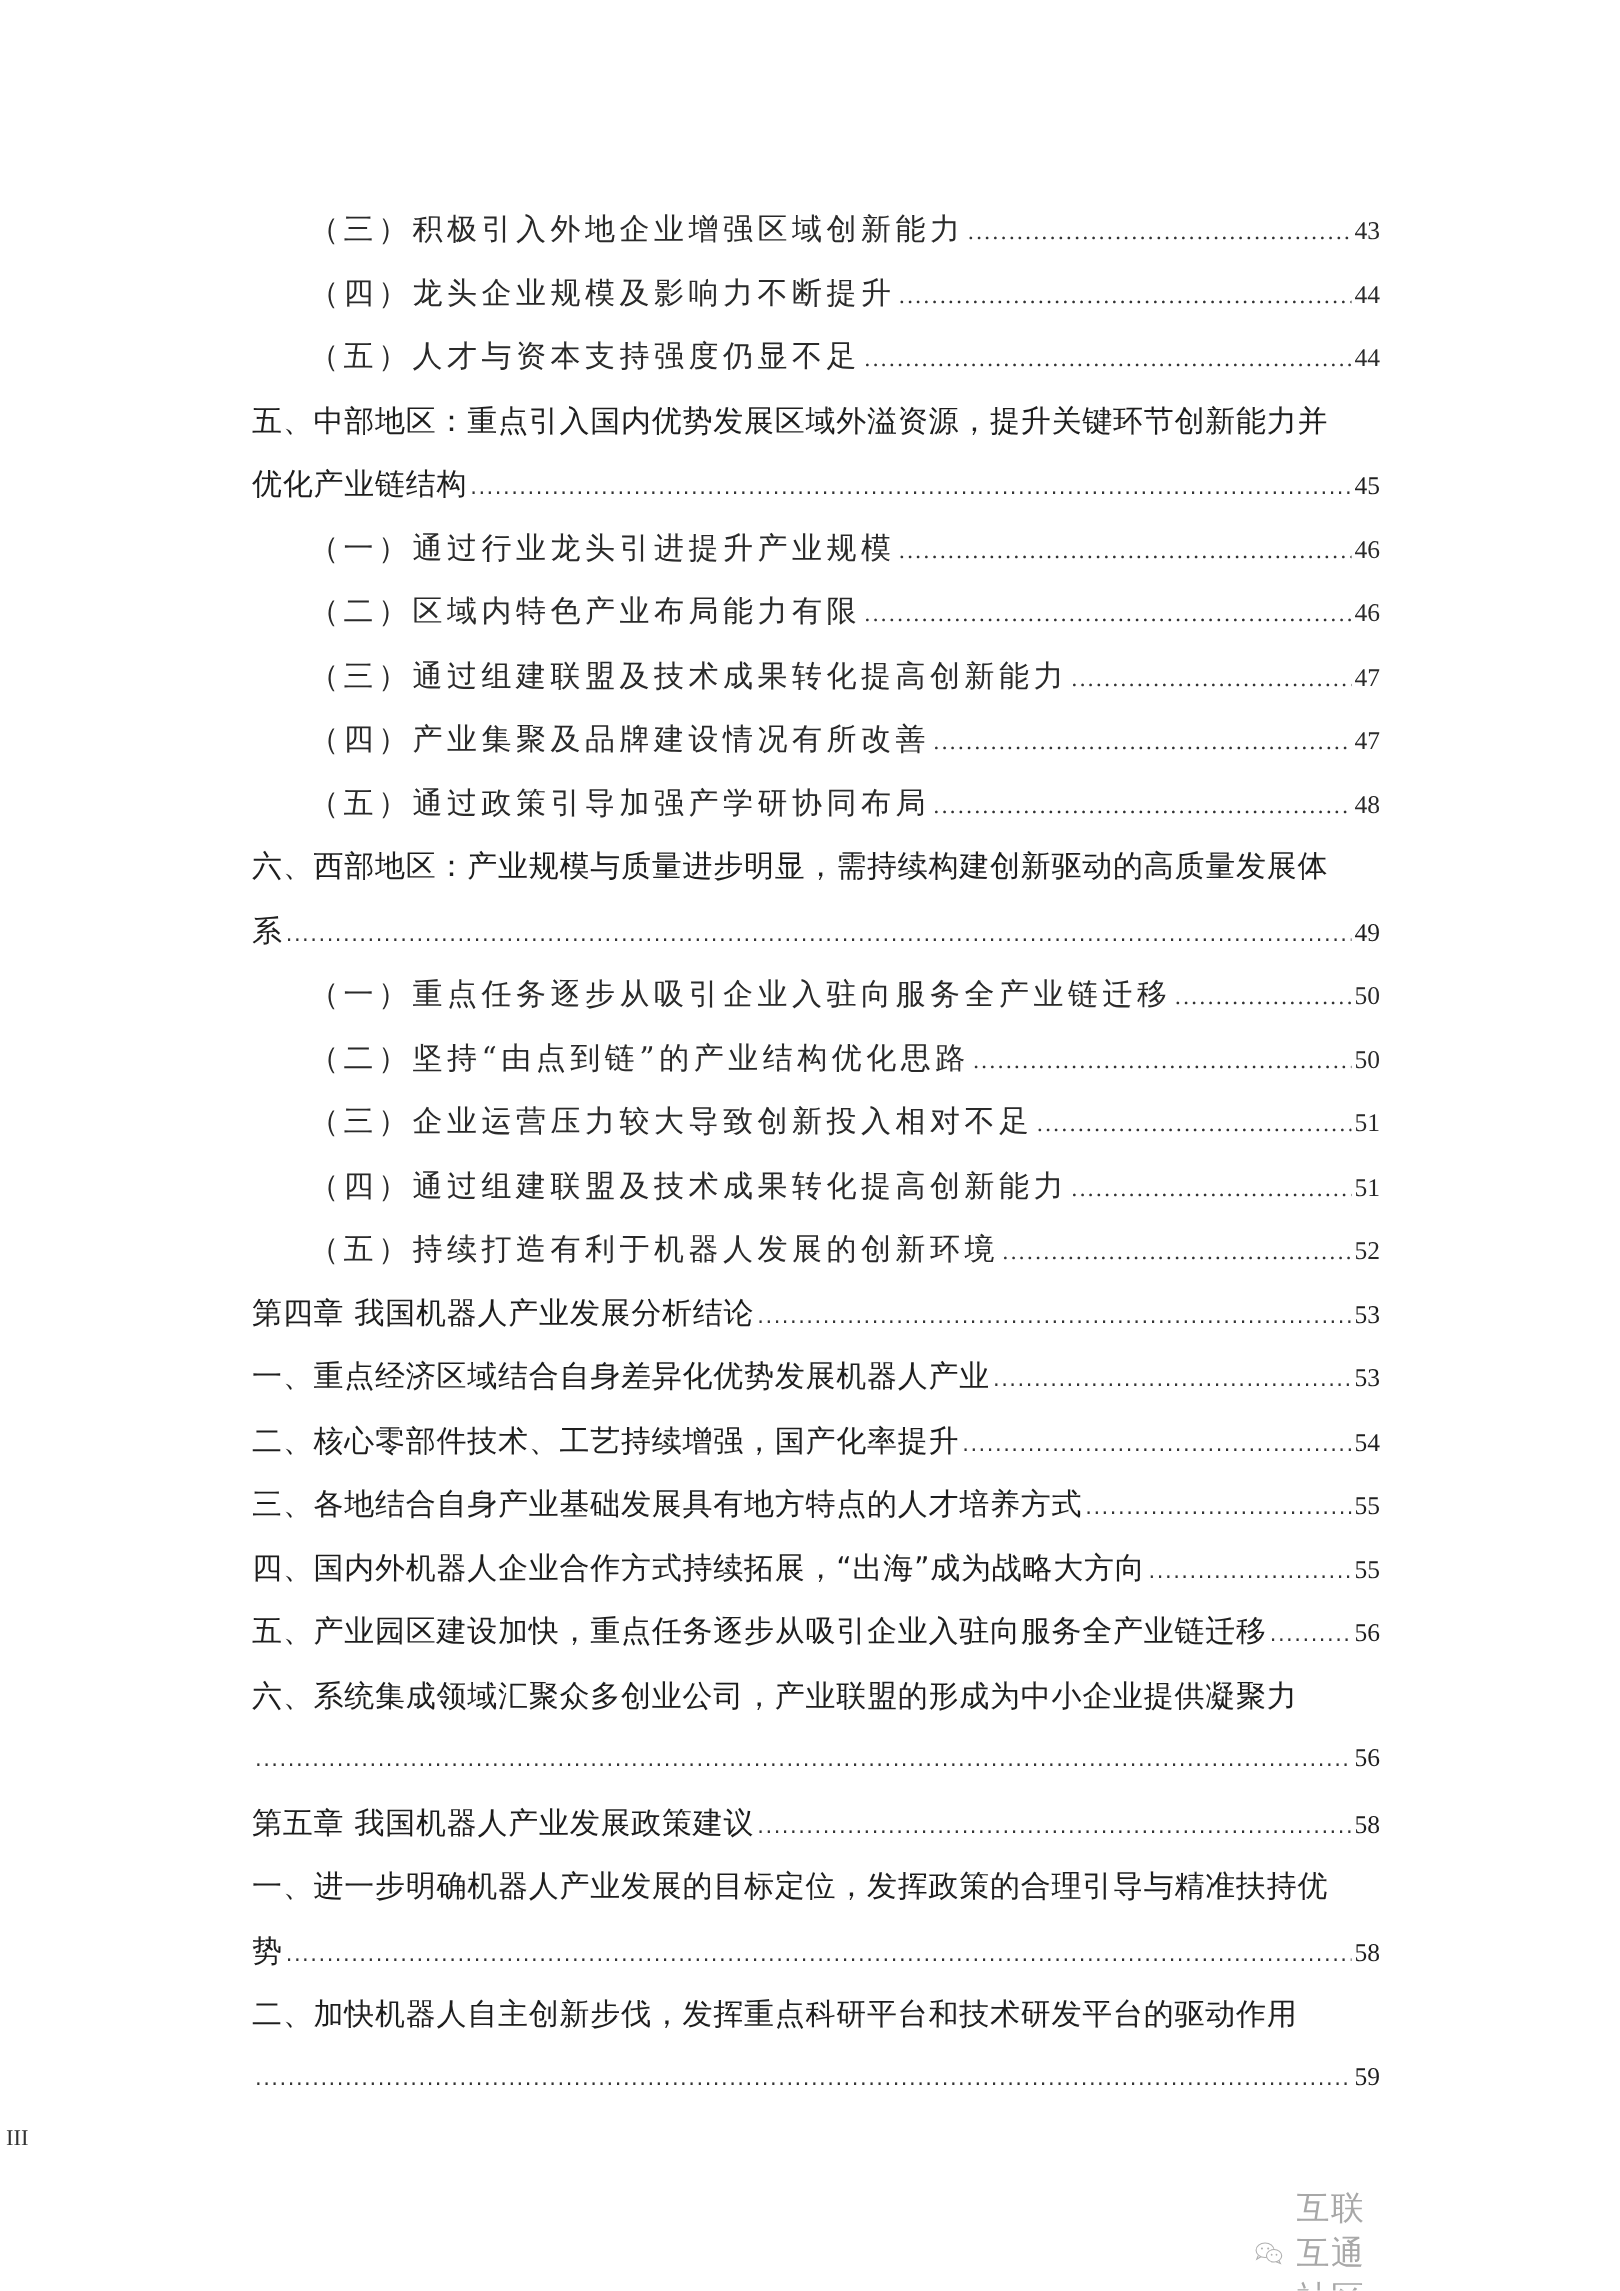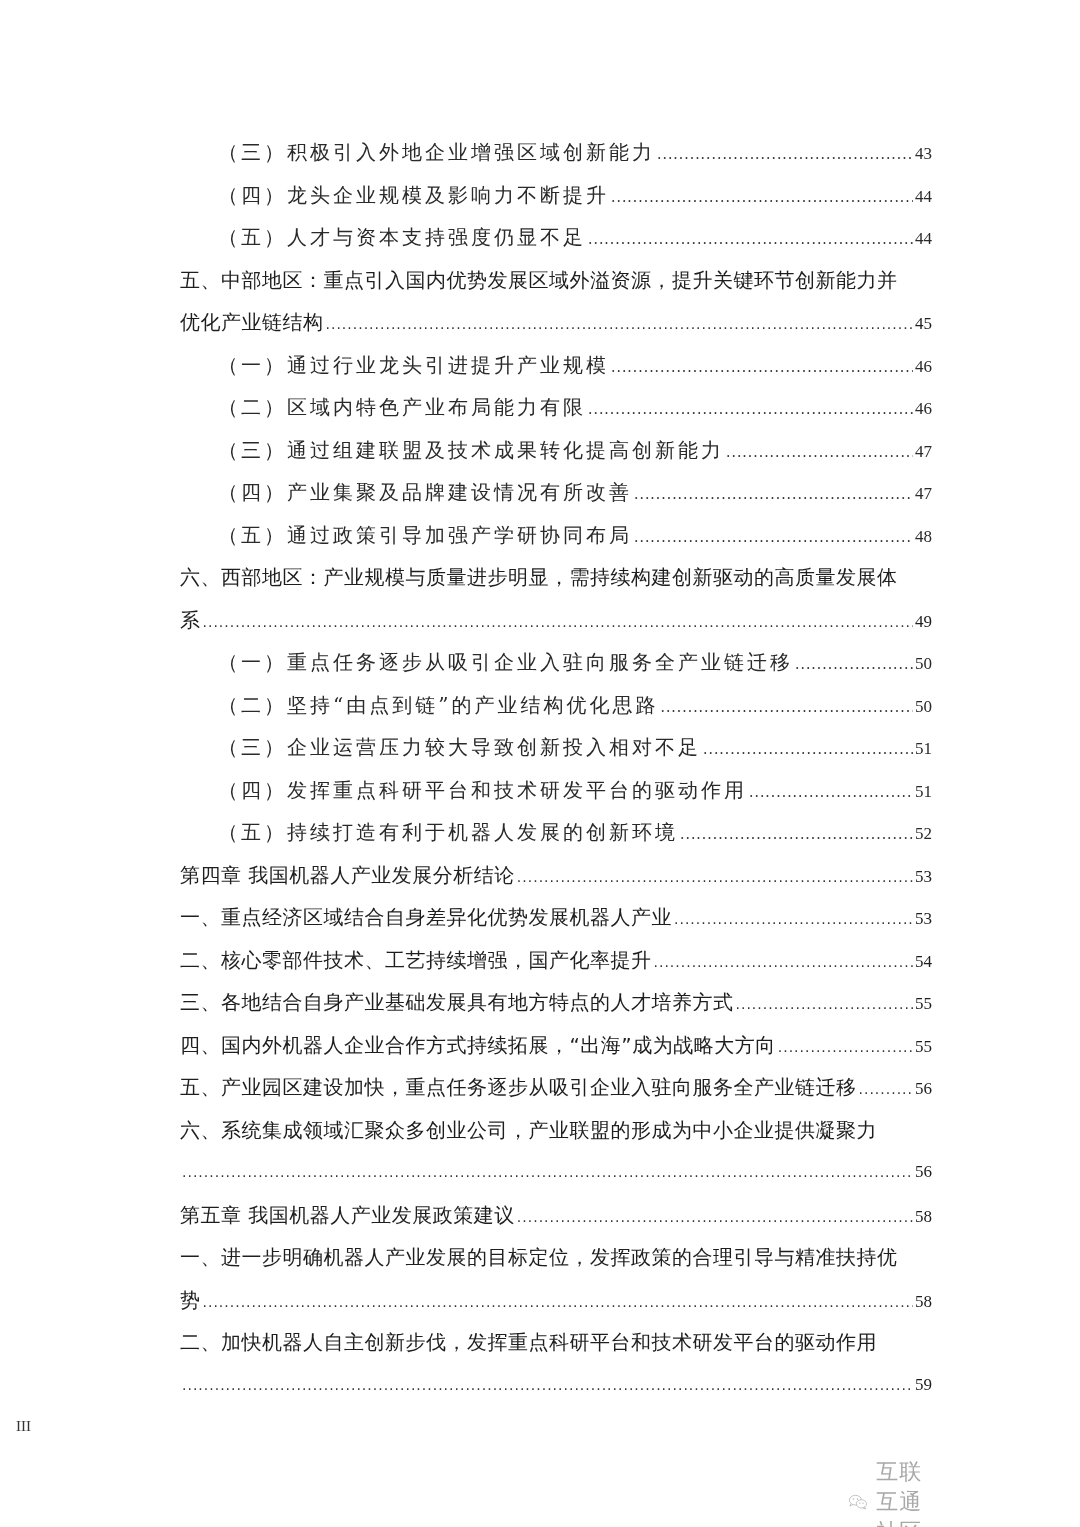--- a/index.html
+++ b/index.html
@@ -1,18 +1,18 @@
 <!DOCTYPE html>
 <html><head>
 <meta charset="utf-8">
 <style>
   html, body { margin: 0; padding: 0; background: #ffffff; }
   body { width: 1080px; height: 1527px; position: relative; overflow: hidden;
          font-family: "DejaVu Serif", "Liberation Serif", serif; color: #1e1e1e; }
-  .page { position: absolute; left: 16px; top: 0; width: 924px; height: 1527px; background: #fff; }
+  .page { position: absolute; left: 4px; top: 0; width: 924px; height: 1527px; background: #fff; }
   .toc { position: absolute; left: 164px; top: 131px; width: 752px; }
   .entry { position: relative; height: 42.5px; line-height: 42.5px; font-size: 20px; display: flex; align-items: baseline; white-space: nowrap; }
   .entry.sub { padding-left: 38px; font-family: "DejaVu Serif", serif; letter-spacing: 3px; color: #2a2a2a; }
   .entry.main { font-family: "DejaVu Sans", "Liberation Sans", sans-serif; font-size: 20px; letter-spacing: 0.5px; }
   .entry .title { flex: 0 0 auto; }
   .entry .dots { flex: 1 1 auto; overflow: hidden; font-size: 14px; letter-spacing: 1px; color: #333; margin: 0 2px; }
   .entry .dots::before { content: "....................................................................................................................................................................................................................................................................................................."; }
   .entry .page-num { flex: 0 0 auto; font-family: "Liberation Serif", "DejaVu Serif", serif; font-size: 17px; letter-spacing: 0; }
   .entry.wrap-line { height: 42.5px; }
   .entry.wrap-line .title { flex: 1 1 auto; letter-spacing: 0.5px; }
@@ -91,21 +91,21 @@
         <span class="title">（二）坚持“由点到链”的产业结构优化思路</span>
         <span class="dots"></span>
         <span class="page-num">50</span>
       </div>
       <div class="entry sub">
         <span class="title">（三）企业运营压力较大导致创新投入相对不足</span>
         <span class="dots"></span>
         <span class="page-num">51</span>
       </div>
       <div class="entry sub">
-        <span class="title">（四）发挥重点科研平台和技术研发平台的驱动作用</span>
+        <span class="title">（四）通过组建联盟及技术成果转化提高创新能力</span>
         <span class="dots"></span>
         <span class="page-num">51</span>
       </div>
       <div class="entry sub">
         <span class="title">（五）持续打造有利于机器人发展的创新环境</span>
         <span class="dots"></span>
         <span class="page-num">52</span>
       </div>
       <div class="entry main">
         <span class="title">第四章  我国机器人产业发展分析结论</span>

